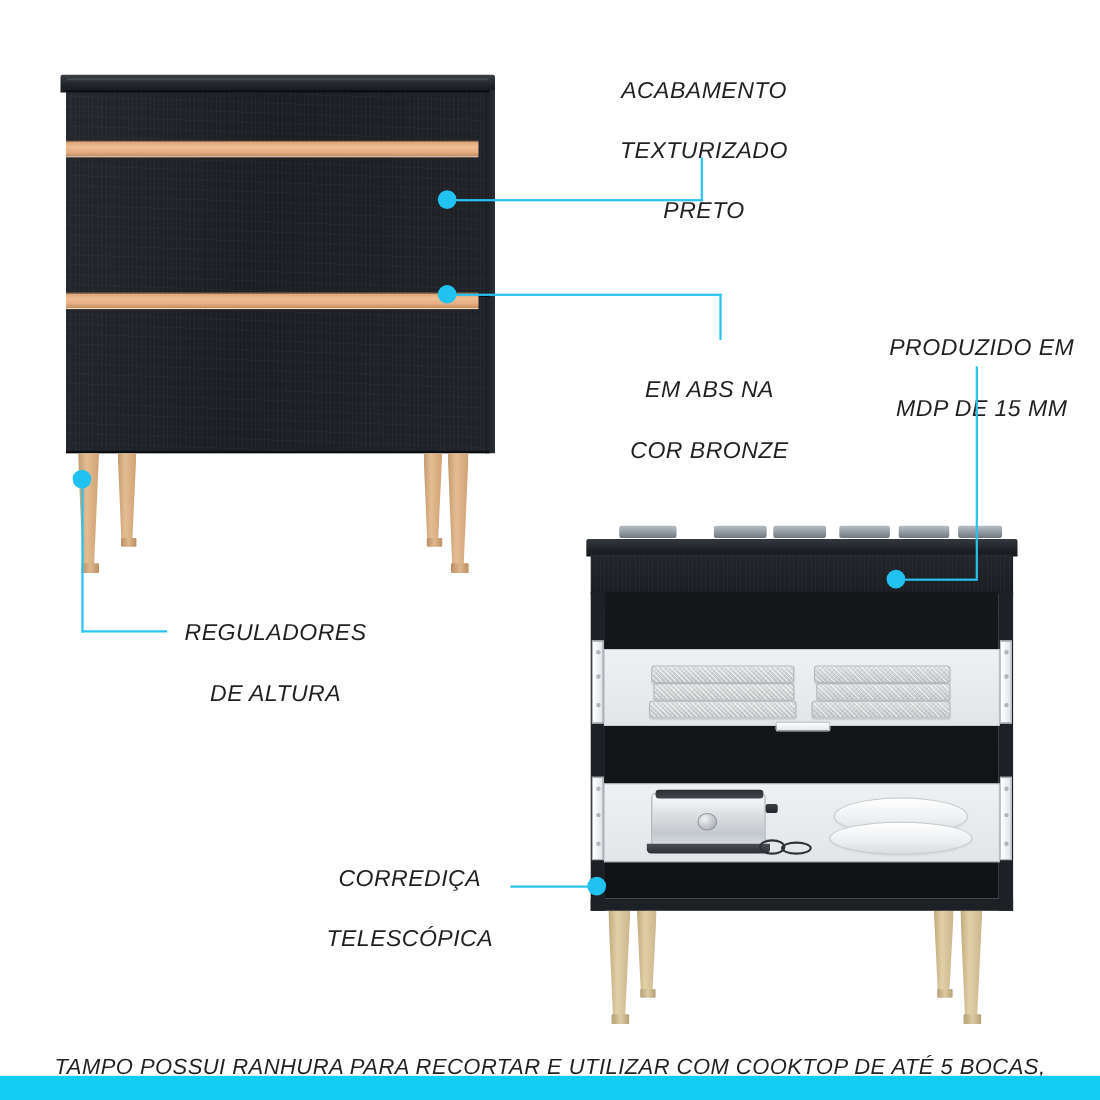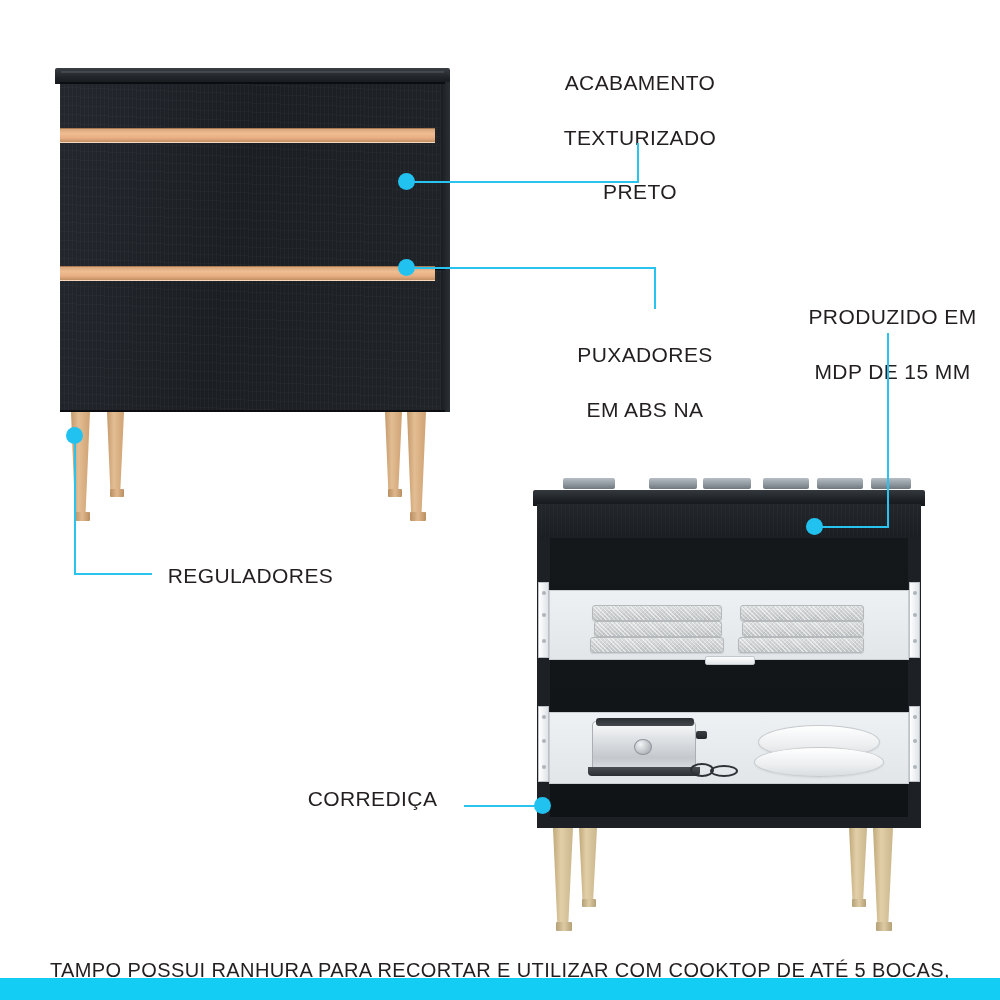--- a/index.html
+++ b/index.html
@@ -2,21 +2,21 @@
 <html><head>
 <meta charset="utf-8">
 <style>
   * { box-sizing: border-box; margin: 0; padding: 0; }
   html, body {
     width: 1000px; height: 1000px;
     background: #ffffff;
     font-family: "Liberation Sans", sans-serif;
     overflow: hidden;
   }
-  #stage { position: relative; width: 1000px; height: 1000px; background: #fff; }
+  #stage { position: relative; width: 1000px; height: 1000px; background: #fff; font-style: italic; }
 
   
   .callout {
     position: absolute;
     text-align: center;
     color: #231f20;
     letter-spacing: 0.4px;
     line-height: 1.30;
     font-size: 21px;
     font-weight: 400;
@@ -316,35 +316,37 @@
   <div class="dot" style="left:534px; top:797px;"></div>
   <div class="ln lnh" style="left:464px; top:805px; width:76px;"></div>
 
   <div class="callout" style="left:535px; top:42px; width:210px;">
     <span>ACABAMENTO</span>
     <span>TEXTURIZADO</span>
     <span>PRETO</span>
   </div>
 
   <div class="callout" style="left:545px; top:314px; width:200px;">
-    <span>PUXADORES</span>
     <span>EM ABS NA</span>
+    <span>COR BRONZE</span>
   </div>
 
   <div class="callout" style="left:790px; top:276px; width:205px;">
     <span>PRODUZIDO EM</span>
     <span>MDP DE 15 MM</span>
   </div>
 
   <div class="callout" style="left:148px; top:535px; width:205px;">
     <span>REGULADORES</span>
+    <span>DE ALTURA</span>
   </div>
 
   <div class="callout" style="left:265px; top:758px; width:215px;">
     <span>CORREDIÇA</span>
+    <span>TELESCÓPICA</span>
   </div>
 
   <div class="callout" style="left:0; top:930px; width:1000px; font-size:20px; line-height:1.35;">
     <span>TAMPO POSSUI RANHURA PARA RECORTAR E UTILIZAR COM COOKTOP DE ATÉ 5 BOCAS,</span>
     
   </div>
 
   <div id="bottom-bar"></div>
 </div>
 

